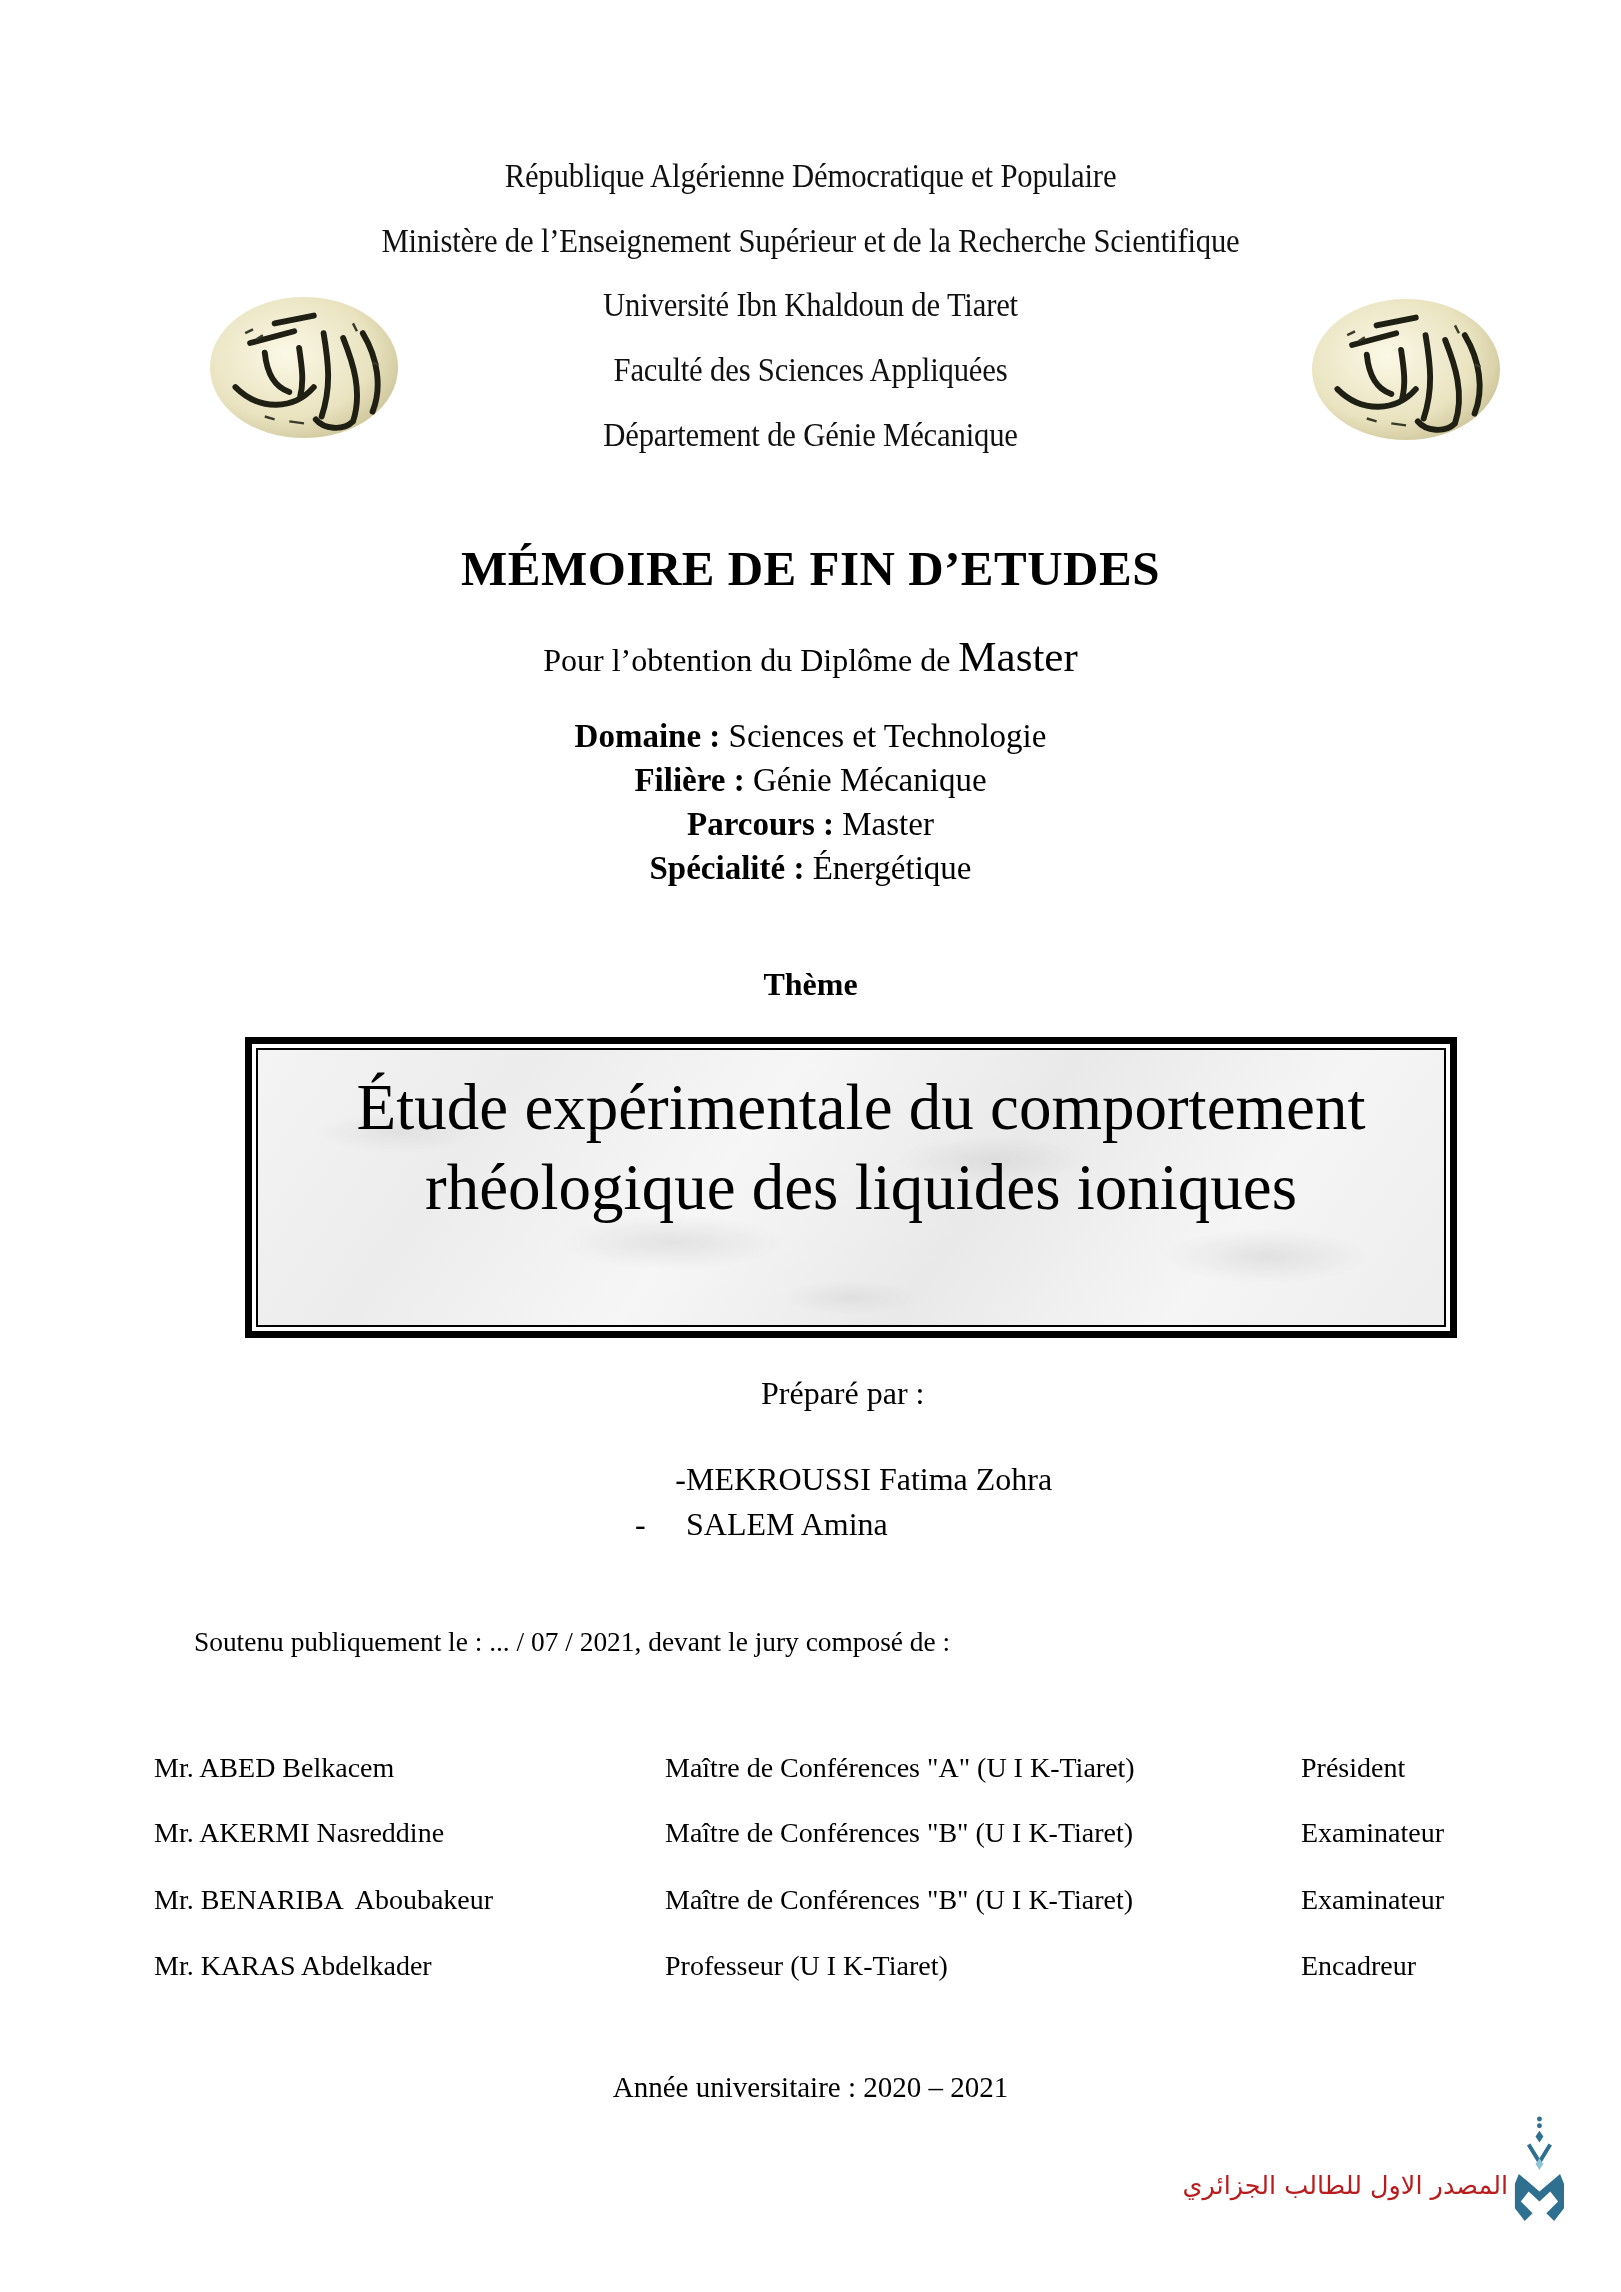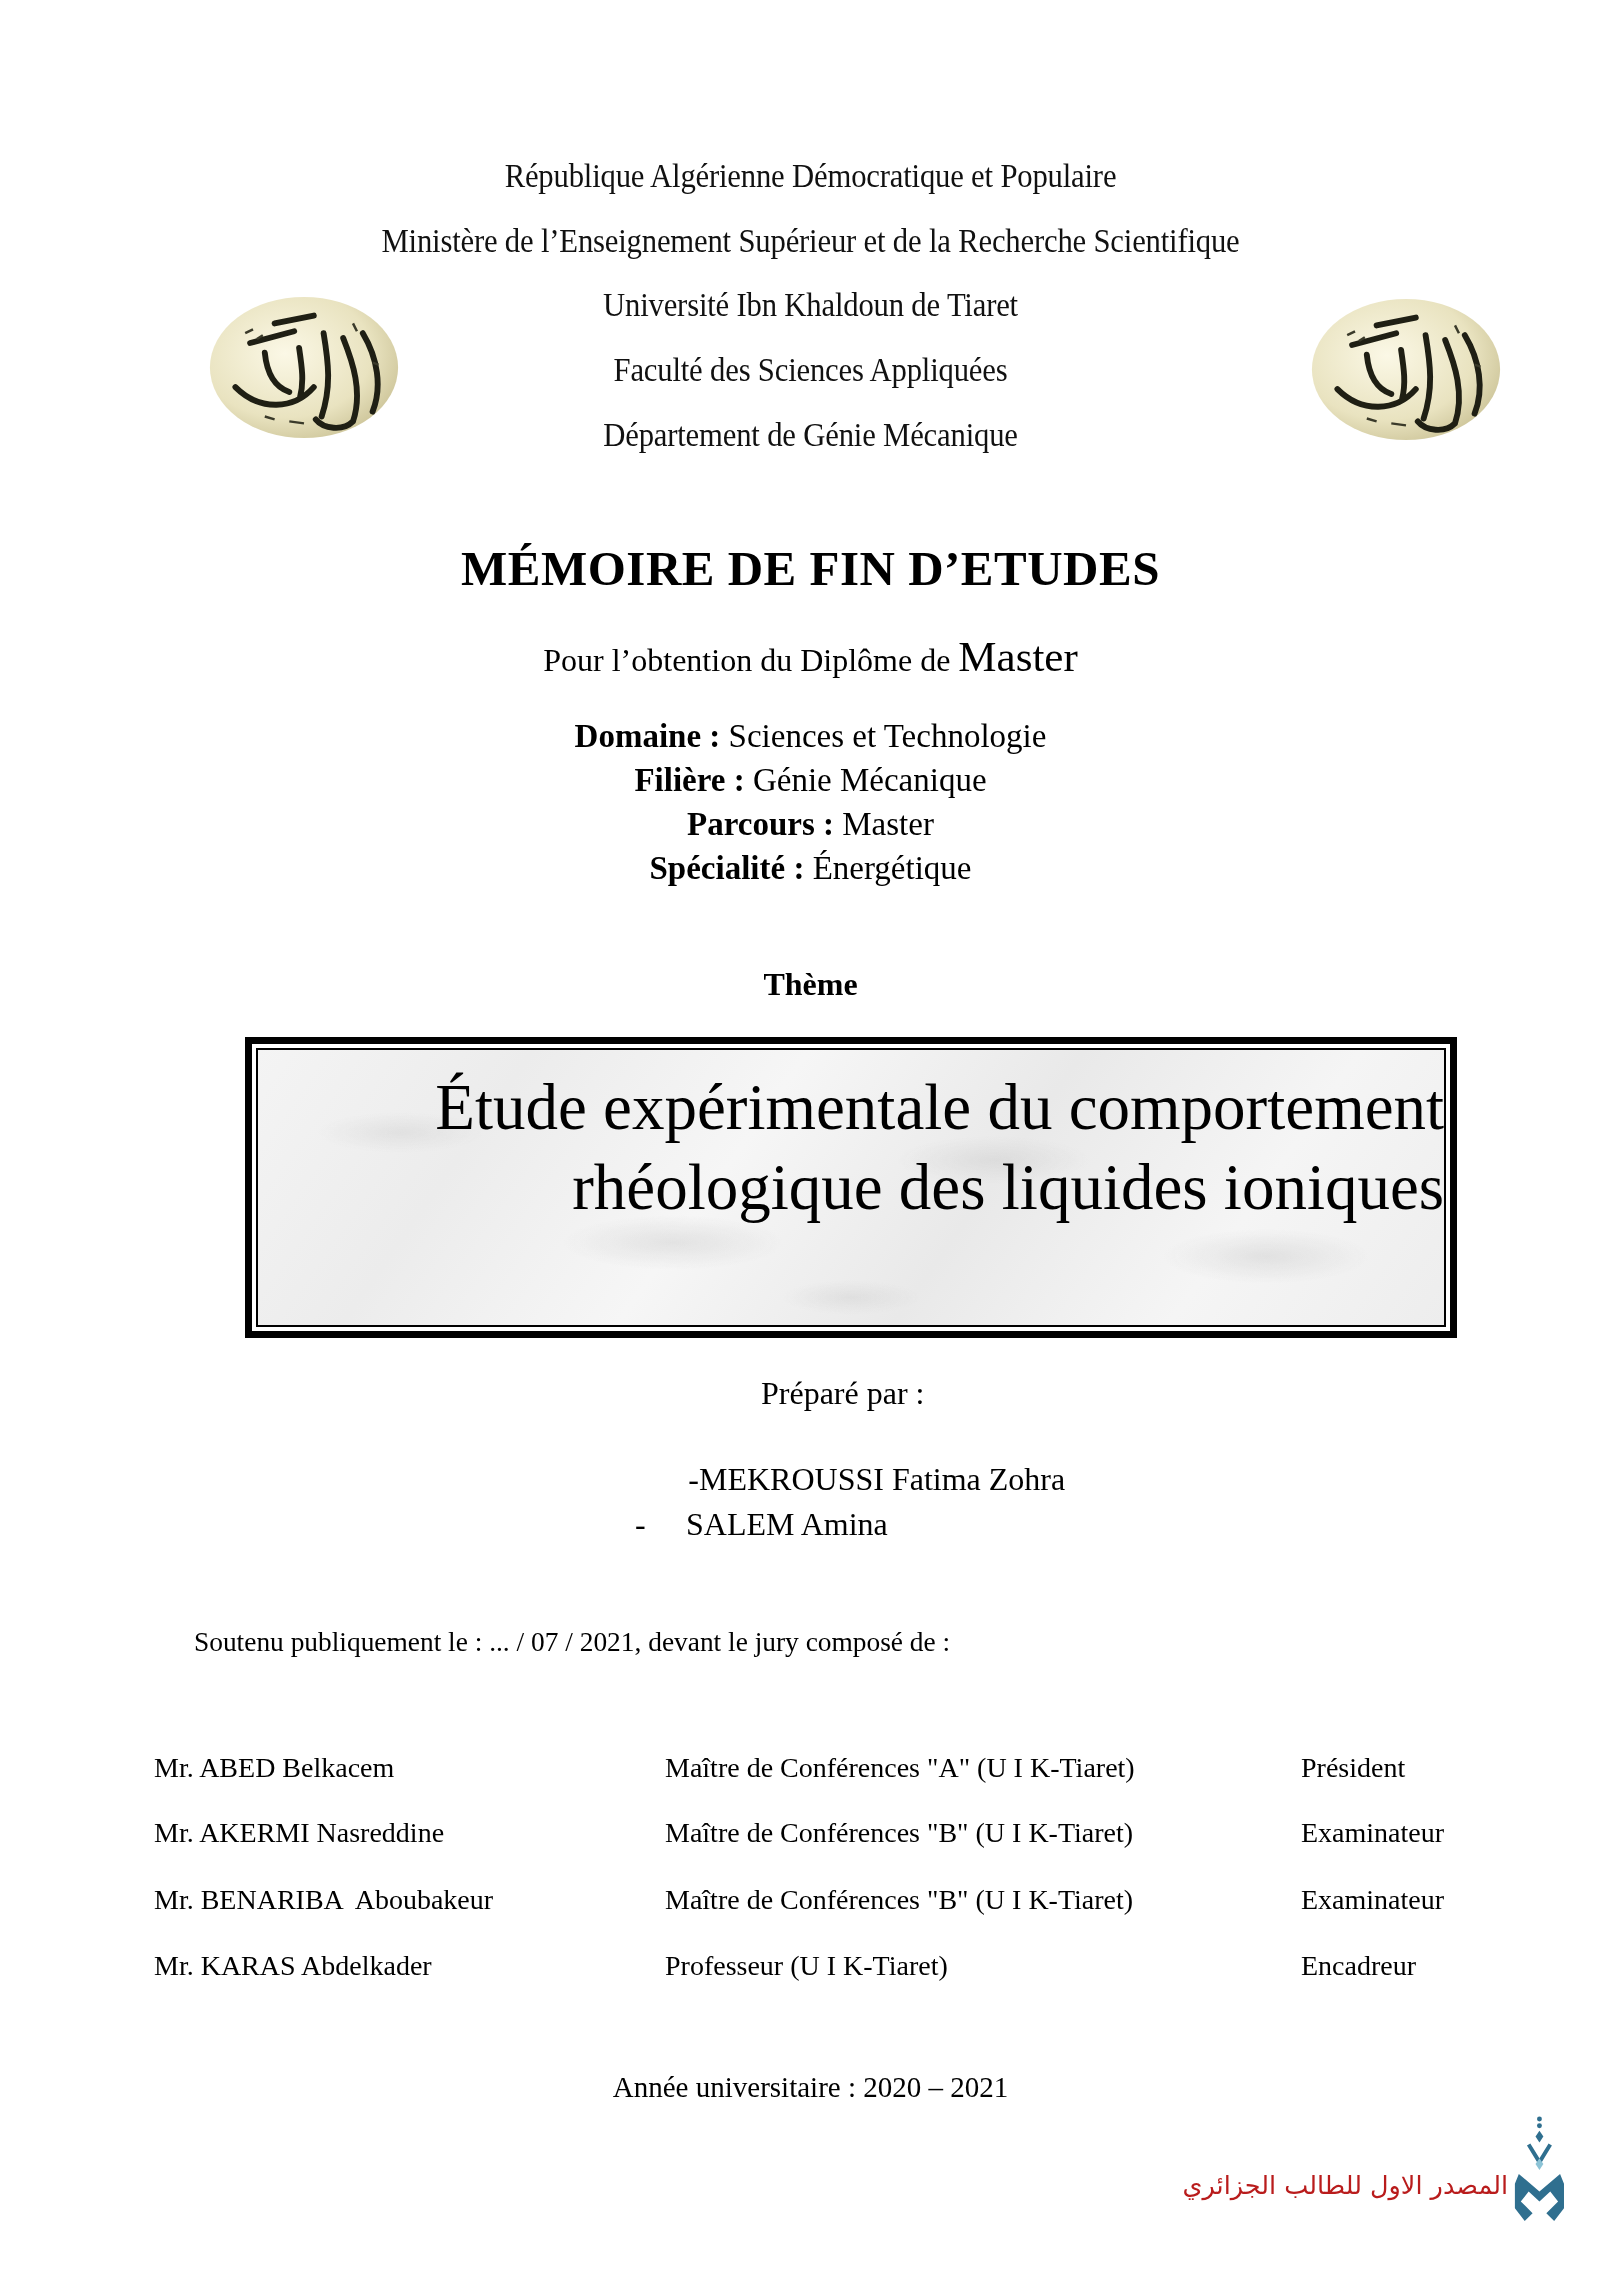--- a/index.html
+++ b/index.html
@@ -29,21 +29,21 @@
   }
   .theme-inner {
     width: 100%; height: 100%; box-sizing: border-box; border: 2px solid #000;
     background:
       radial-gradient(ellipse 118px 29px at 12% 30%, rgba(200,200,200,0.35), transparent 70%),
       radial-gradient(ellipse 157px 39px at 35% 70%, rgba(190,190,190,0.35), transparent 70%),
       radial-gradient(ellipse 137px 34px at 62% 40%, rgba(195,195,195,0.35), transparent 70%),
       radial-gradient(ellipse 147px 39px at 85% 75%, rgba(190,190,190,0.35), transparent 70%),
       radial-gradient(ellipse 98px 24.5px at 50% 90%, rgba(200,200,200,0.35), transparent 70%),
       linear-gradient(125deg, #f4f4f4 0%, #ececec 20%, #f6f6f6 40%, #e9e9e9 60%, #f5f5f5 80%, #ededed 100%);
-    text-align: right; padding-top: 17.6px; padding-left: 20px;
+    text-align: center; padding-top: 17.6px; padding-left: 20px;
   }
   .theme-title { font-size: 65px; line-height: 80px; color: #000; white-space: nowrap; }
 
   .prep-label { font-size: 32px; line-height: 39px; }
   .student { font-size: 32px; line-height: 39px; white-space: nowrap; }
   .student .dash { display: inline-block; width: 51px; }
 
   .defense { font-size: 27.4px; line-height: 33px; white-space: nowrap; }
 
   .jury-row { left: 154px; width: 1372px; height: 33px; font-size: 28px; line-height: 33px; white-space: nowrap; }
@@ -118,21 +118,21 @@
 <div class="abs center theme-label" style="top:965px;">Thème</div>
 
 <div class="abs theme-box">
   <div class="theme-inner">
     <div class="theme-title">Étude expérimentale du comportement</div>
     <div class="theme-title">rhéologique des liquides ioniques</div>
   </div>
 </div>
 
 <div class="abs prep-label" style="left:733px; top:1374px;margin-left:28px;">Préparé par :</div>
-<div class="abs student" style="left:648px; top:1460px;text-align:right;">
+<div class="abs student" style="left:635px; top:1460px;text-align:right;">
   <span class="dash">-</span><span>MEKROUSSI Fatima Zohra</span>
 </div>
 <div class="abs student" style="left:635px; top:1505px;">
   <span class="dash">-</span><span>SALEM Amina</span>
 </div>
 
 <div class="abs defense" style="left:194px; top:1626px;">Soutenu publiquement le : ... / 07 / 2021, devant le jury composé de :</div>
 
 <div class="abs jury-row" style="top:1751px;">
   <span class="c1">Mr. ABED Belkacem</span>

